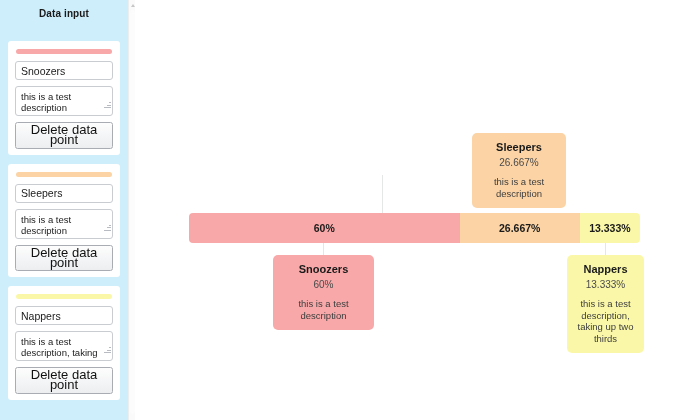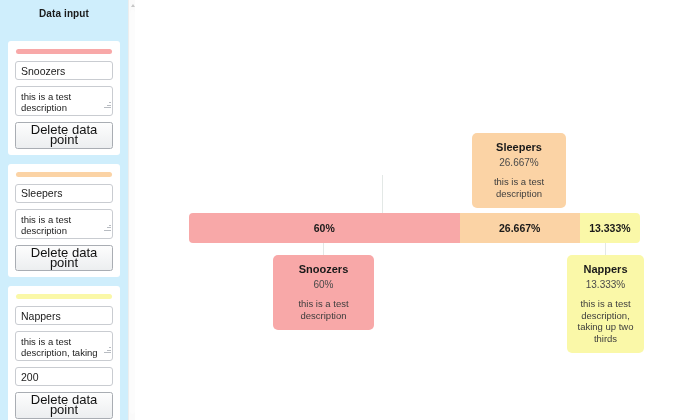--- a/index.html
+++ b/index.html
@@ -261,21 +261,20 @@
         <div class="swatch" style="background:#faf8a8"></div>
         <input class="field name" type="text" value="Nappers" style="">
         <div class="desc-wrap">
           <textarea class="field desc" style="">this is a test description, taking up two thirds</textarea>
           <span class="resize-grip">
               <i></i>
               <i></i>
               <i></i>
             </span>
         </div>
-        <input class="field value" type="text" value="200" style="">
         <button class="btn">Delete data point</button>
       </div>
 
     </div>
 
     <div class="scrollbar">
       <span class="sb-arrow"></span>
       <span class="sb-thumb"></span>
     </div>
   </div>

